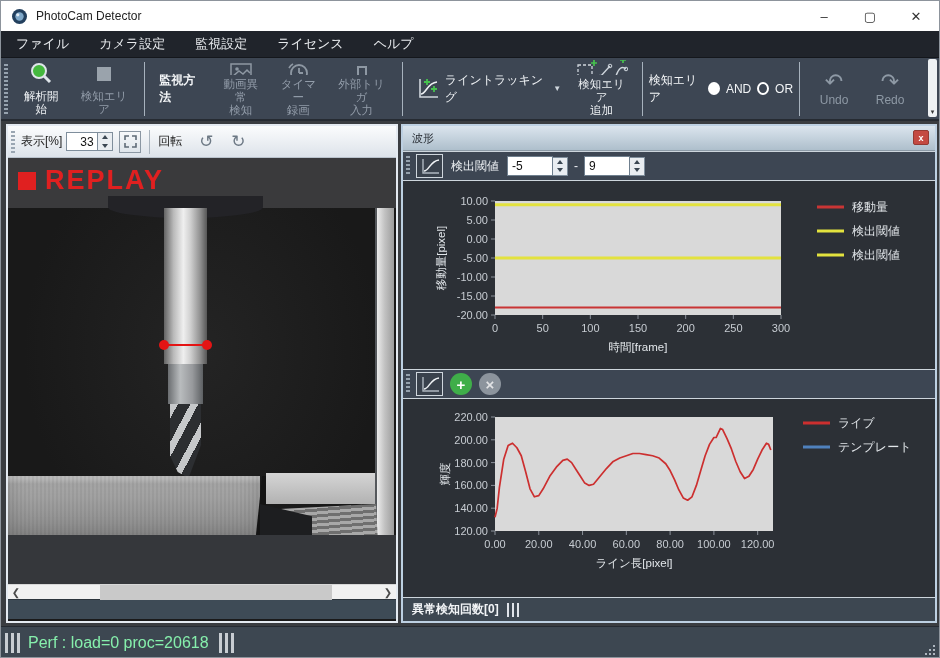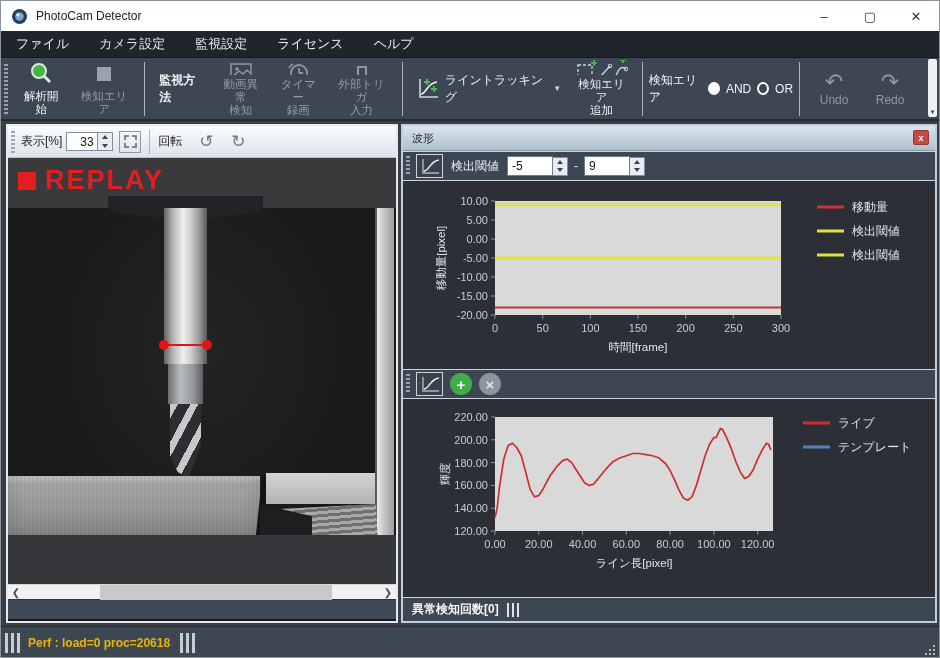--- a/index.html
+++ b/index.html
@@ -145,21 +145,21 @@
              border-top:1px solid #cdd5dc; display:flex; align-items:center; }
   .rstatus .s { color:#f2f4f6; font-size:12px; font-weight:bold; margin:0 8px 0 9px; }
   .vbars { display:inline-flex; gap:3px; }
   .vbars i { width:2px; height:14px; background:#dfe3e8; }
 
   
   .statusband { position:absolute; left:0; top:503px; width:100%; height:33px; background:#3d4751;
                 border-top:1px solid #262b32; display:flex; align-items:center; }
   .sbars { display:inline-flex; gap:3px; margin:0 8px 0 4px; }
   .sbars i { width:3px; height:20px; background:#c8cdd2; }
-  .perf { color:#eab308; font-size:12px; font-weight:bold; }
+  .perf { color:#86efac; font-size:16px; font-weight:normal; }
   .resizegrip { position:absolute; right:3px; bottom:3px; }
   svg text { font-family:"Liberation Sans","DejaVu Sans",sans-serif; }
 </style>
 </head>
 <body>
 
 <div class="window">
 
   <div class="titlebar">
     <svg class="appicon" viewBox="0 0 17 17">

